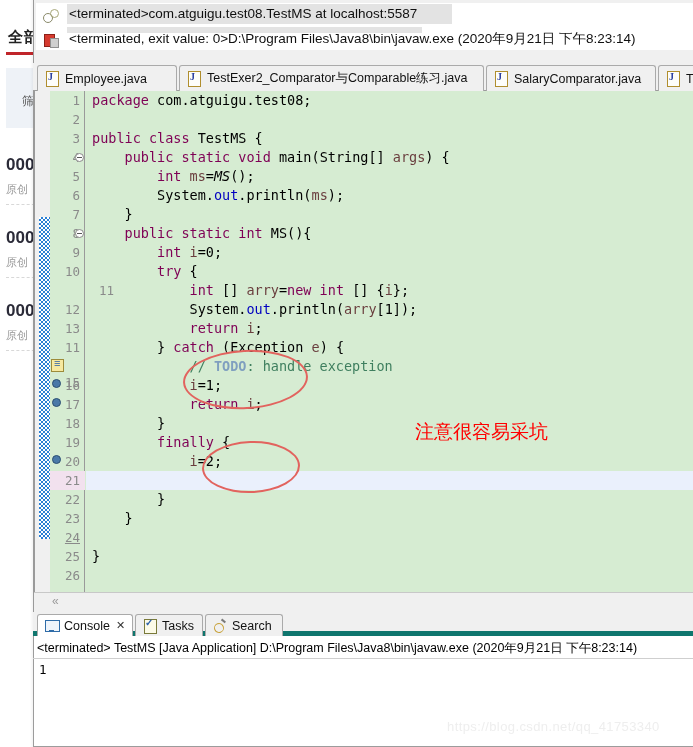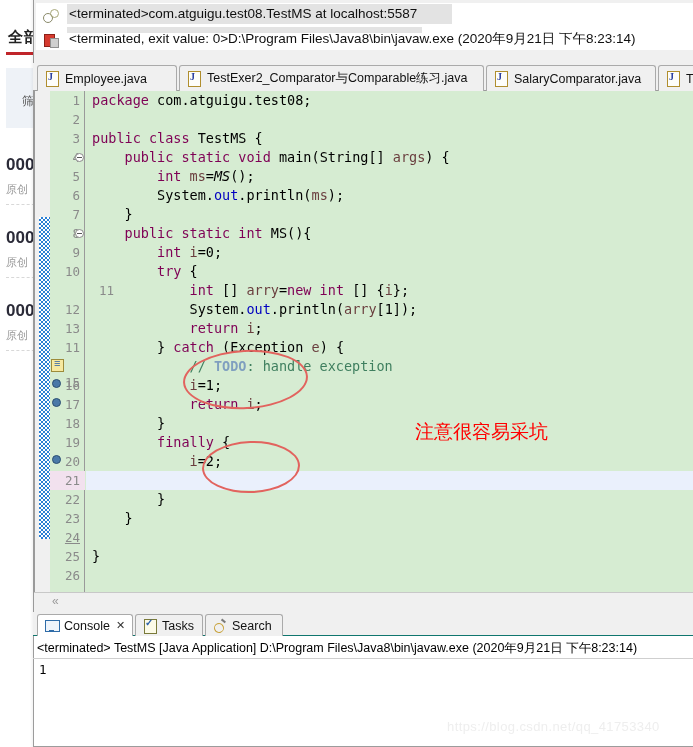--- a/index.html
+++ b/index.html
@@ -127,21 +127,21 @@
               font-family: "DejaVu Sans", sans-serif; font-weight: 500; }
 
   .hscroll { position: absolute; left: 34px; top: 592px; width: 659px; height: 16px;
              background: #f0f0f0; border-top: 1px solid #c8c8c8; }
   .hscroll .arrow { position: absolute; left: 18px; top: 1px; font-size: 12px; color: #9a9a9a; }
 
   
   .console { position: absolute; left: 33px; top: 612px; width: 660px; height: 135px;
              background: #ffffff; }
   .ctabs { position: absolute; left: 0; top: 0; width: 660px; height: 24px;
-           background: #f0f0f0; border-bottom: 1px solid #0f766e; }
+           background: #f0f0f0; border-bottom: 5px solid #0f766e; }
   .ctab { position: absolute; top: 2px; height: 22px; border: 1px solid #aaaaaa;
           border-bottom: none; border-radius: 3px 3px 0 0; background: #f0f0f0;
           display: flex; align-items: center; padding: 0 7px; font-size: 12.5px; color: #111;
           white-space: nowrap; }
   .ctab.active { background: #ffffff; }
   .ctab .ci { width: 14px; height: 14px; margin-right: 5px; flex: none; position: relative; }
   .ico-console::before { content:""; position:absolute; left:0; top:1px; width:13px; height:10px;
     background:#eef4fb; border:1.6px solid #2f6ca8; }
   .ico-console::after { content:""; position:absolute; left:4px; top:11px; width:5px; height:2px;
     background:#2f6ca8; }

